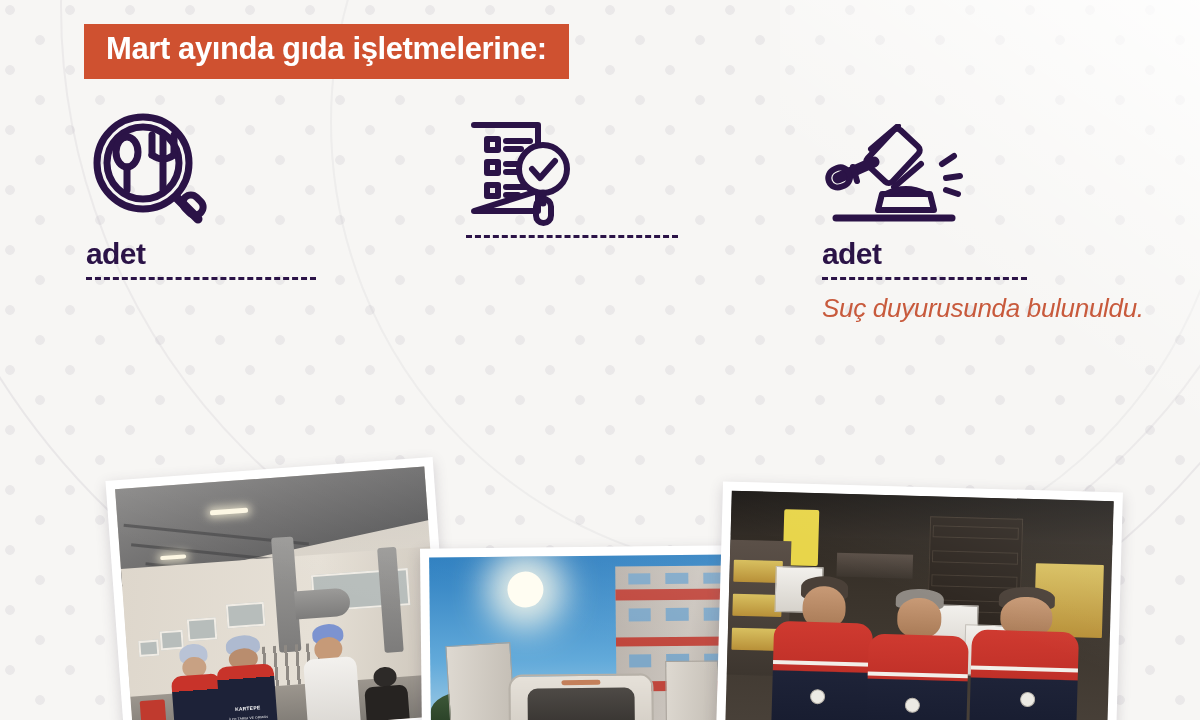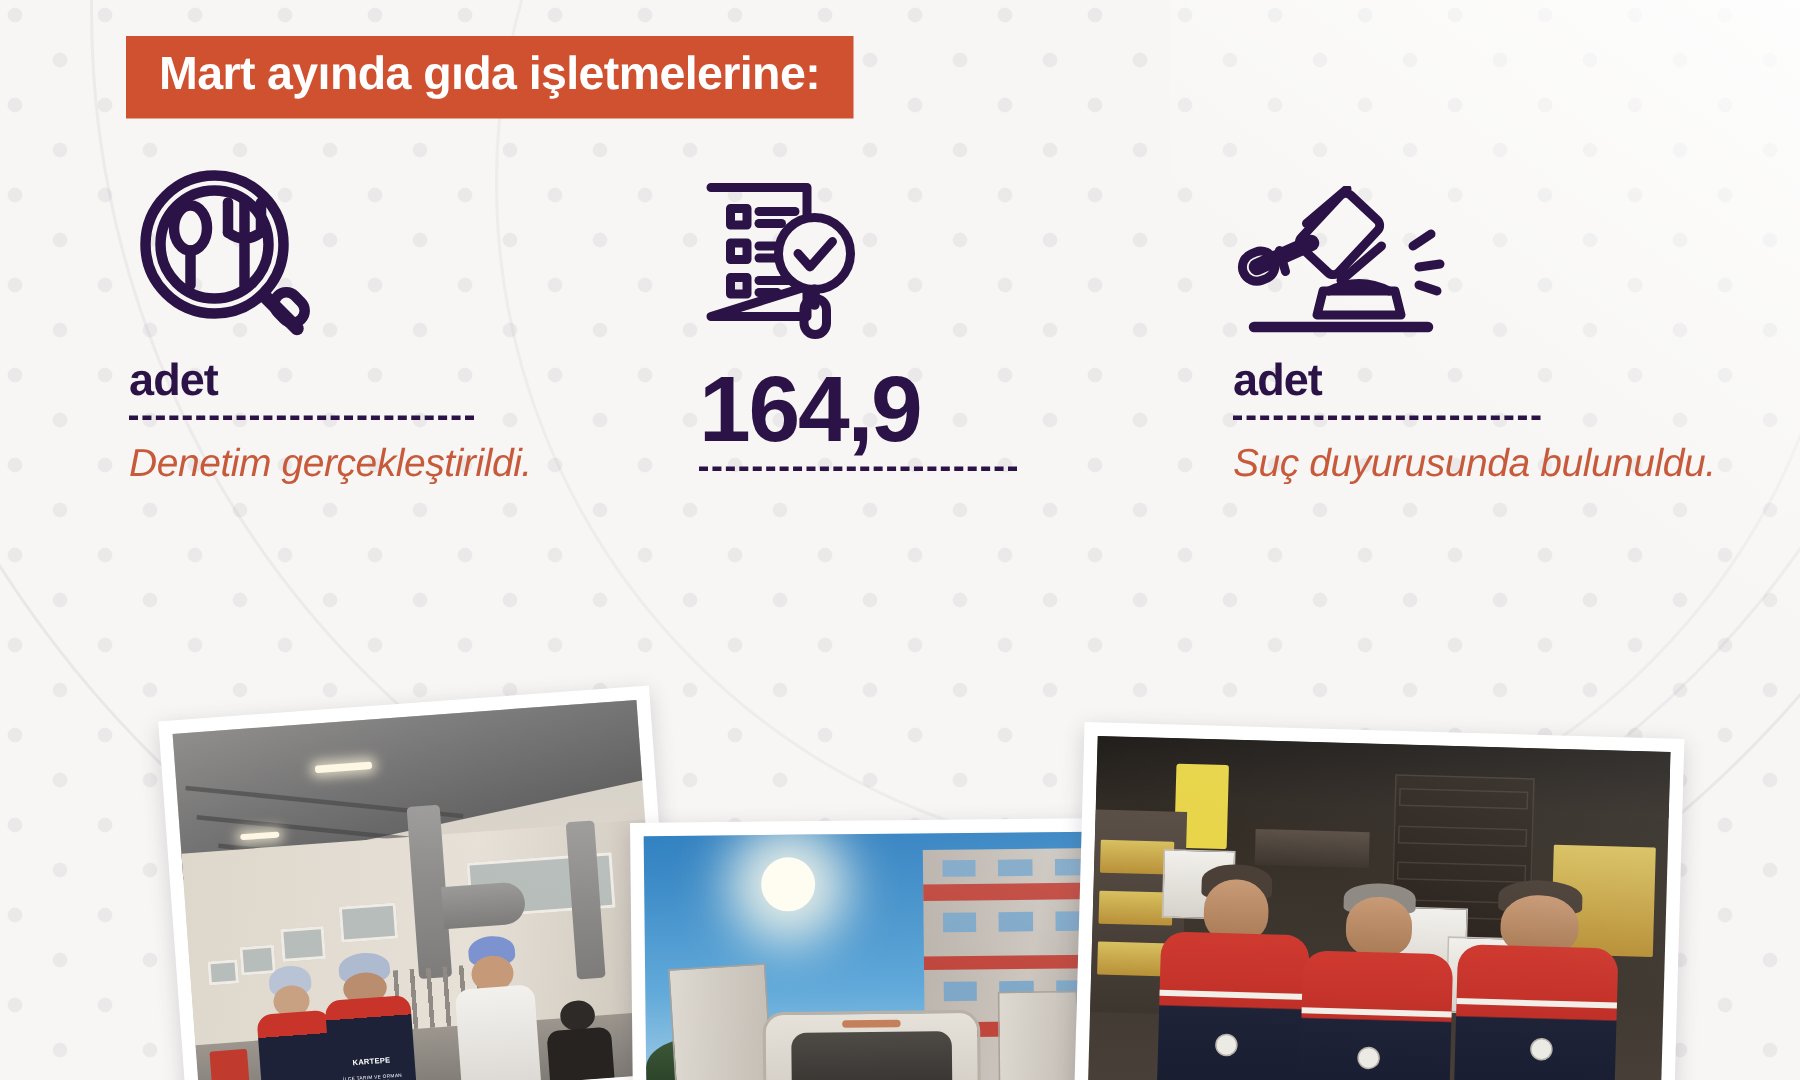--- a/index.html
+++ b/index.html
@@ -337,21 +337,20 @@
         <path d="M88 24 L88 44"></path>
         <path d="M66 44 Q77 52 88 44"></path>
         <path d="M77 52 L77 79"></path>
 
         <path d="M91 87 L112 108" stroke-width="9"></path>
         <rect x="96" y="86" width="22" height="16" rx="8" transform="rotate(45 107 94)"></rect>
       </svg>
     </div>
     <div class="stat-unit">adet</div>
     <div class="stat-divider"></div>
-    <div class="stat-caption">Denetim gerçekleştirildi.</div>
   </div>
 
   <div class="stat-block col-1">
     <div class="stat-icon">
       <svg width="108" height="110" viewBox="0 0 108 110" fill="none" stroke="#2b1347" stroke-width="6" stroke-linecap="round" stroke-linejoin="round">
         <path d="M8 6 L72 6 L72 34 M72 72 L72 92 L8 92 Z"></path>
         <rect x="21" y="20" width="11" height="11"></rect>
         <path d="M40 22 L64 22"></path>
         <path d="M40 30 L55 30"></path>
         <rect x="21" y="43" width="11" height="11"></rect>
@@ -359,21 +358,20 @@
         <path d="M40 53 L52 53"></path>
         <rect x="21" y="66" width="11" height="11"></rect>
         <path d="M40 68 L60 68"></path>
         <path d="M40 76 L52 76"></path>
         <circle cx="77" cy="50" r="24" fill="#f7f6f4"></circle>
         <path d="M66 50 L74 59 L89 42"></path>
         <path d="M77 74 L77 84" stroke-width="7"></path>
         <rect x="70" y="80" width="15" height="24" rx="7.5"></rect>
       </svg>
     </div>
-    <div class="stat-value">164,9</div>
     <div class="stat-divider"></div>
   </div>
 
   <div class="stat-block col-2">
     <div class="stat-icon">
       <svg width="144" height="105" viewBox="0 0 144 105" fill="none" stroke="#2b1347" stroke-width="6" stroke-linecap="round" stroke-linejoin="round">
 
         <rect x="54" y="8" width="34" height="48" rx="5" transform="rotate(43 71 32)"></rect>
 
         <path d="M49 25 L76 2"></path>

